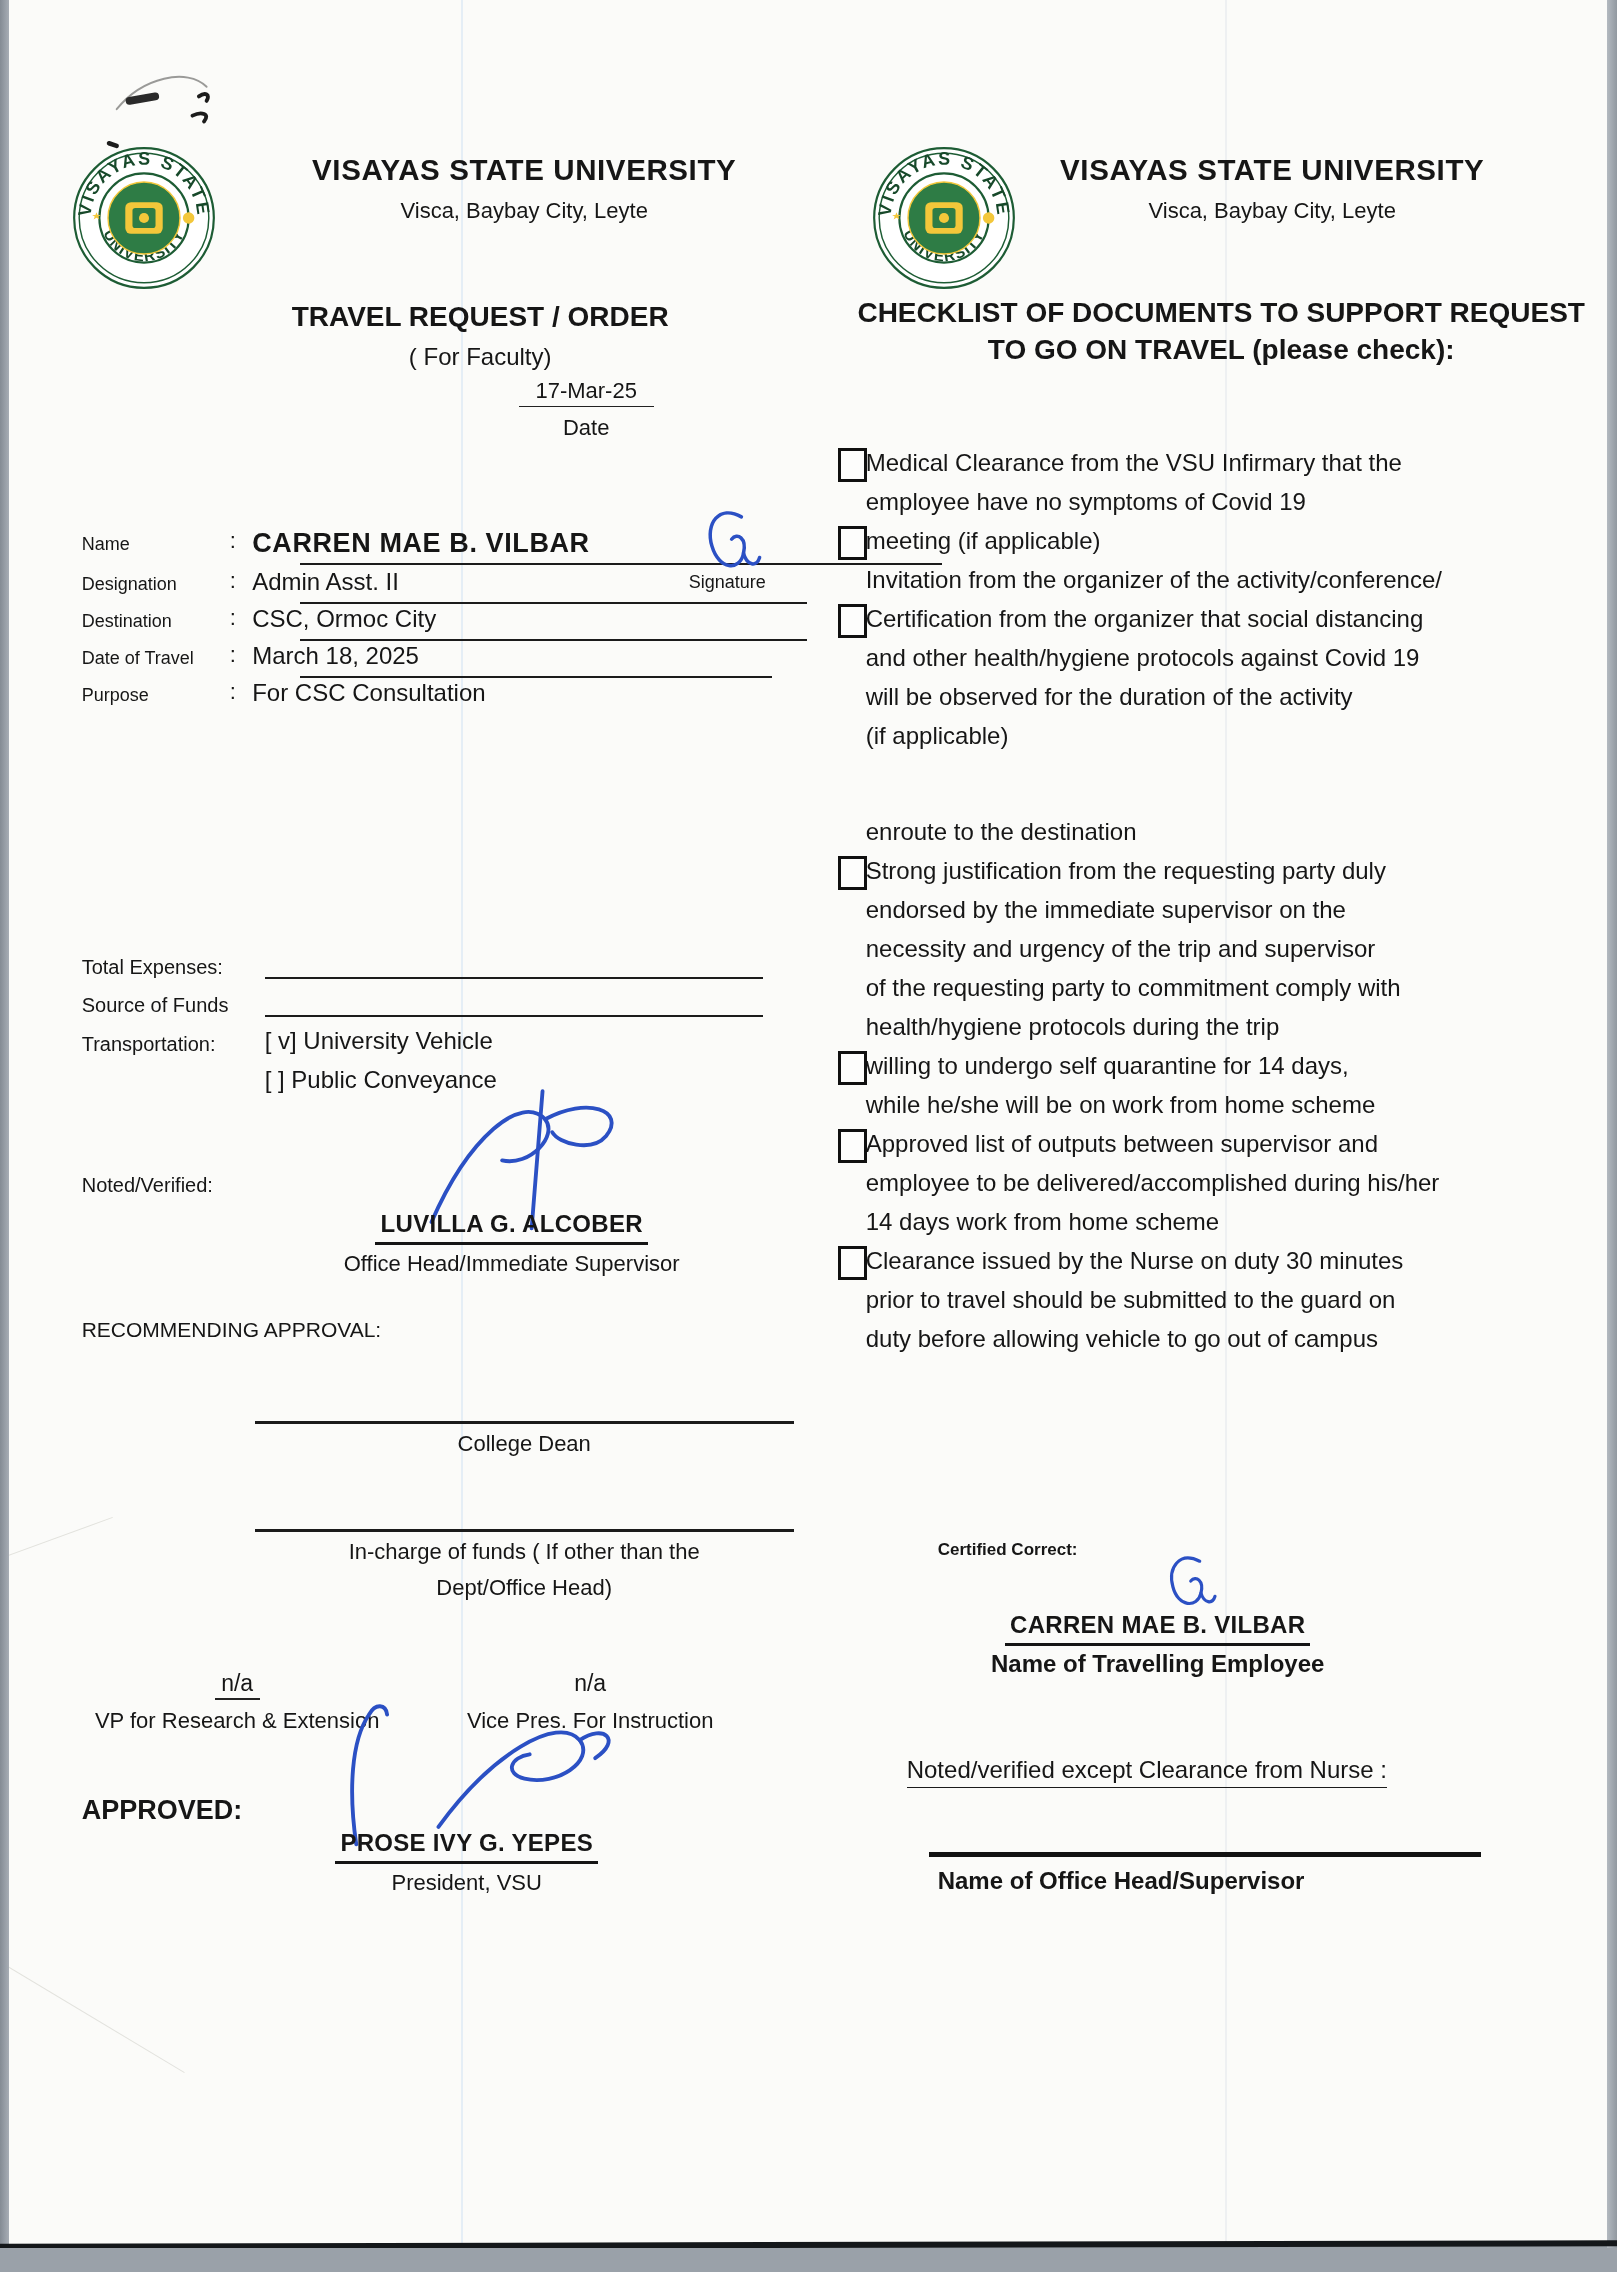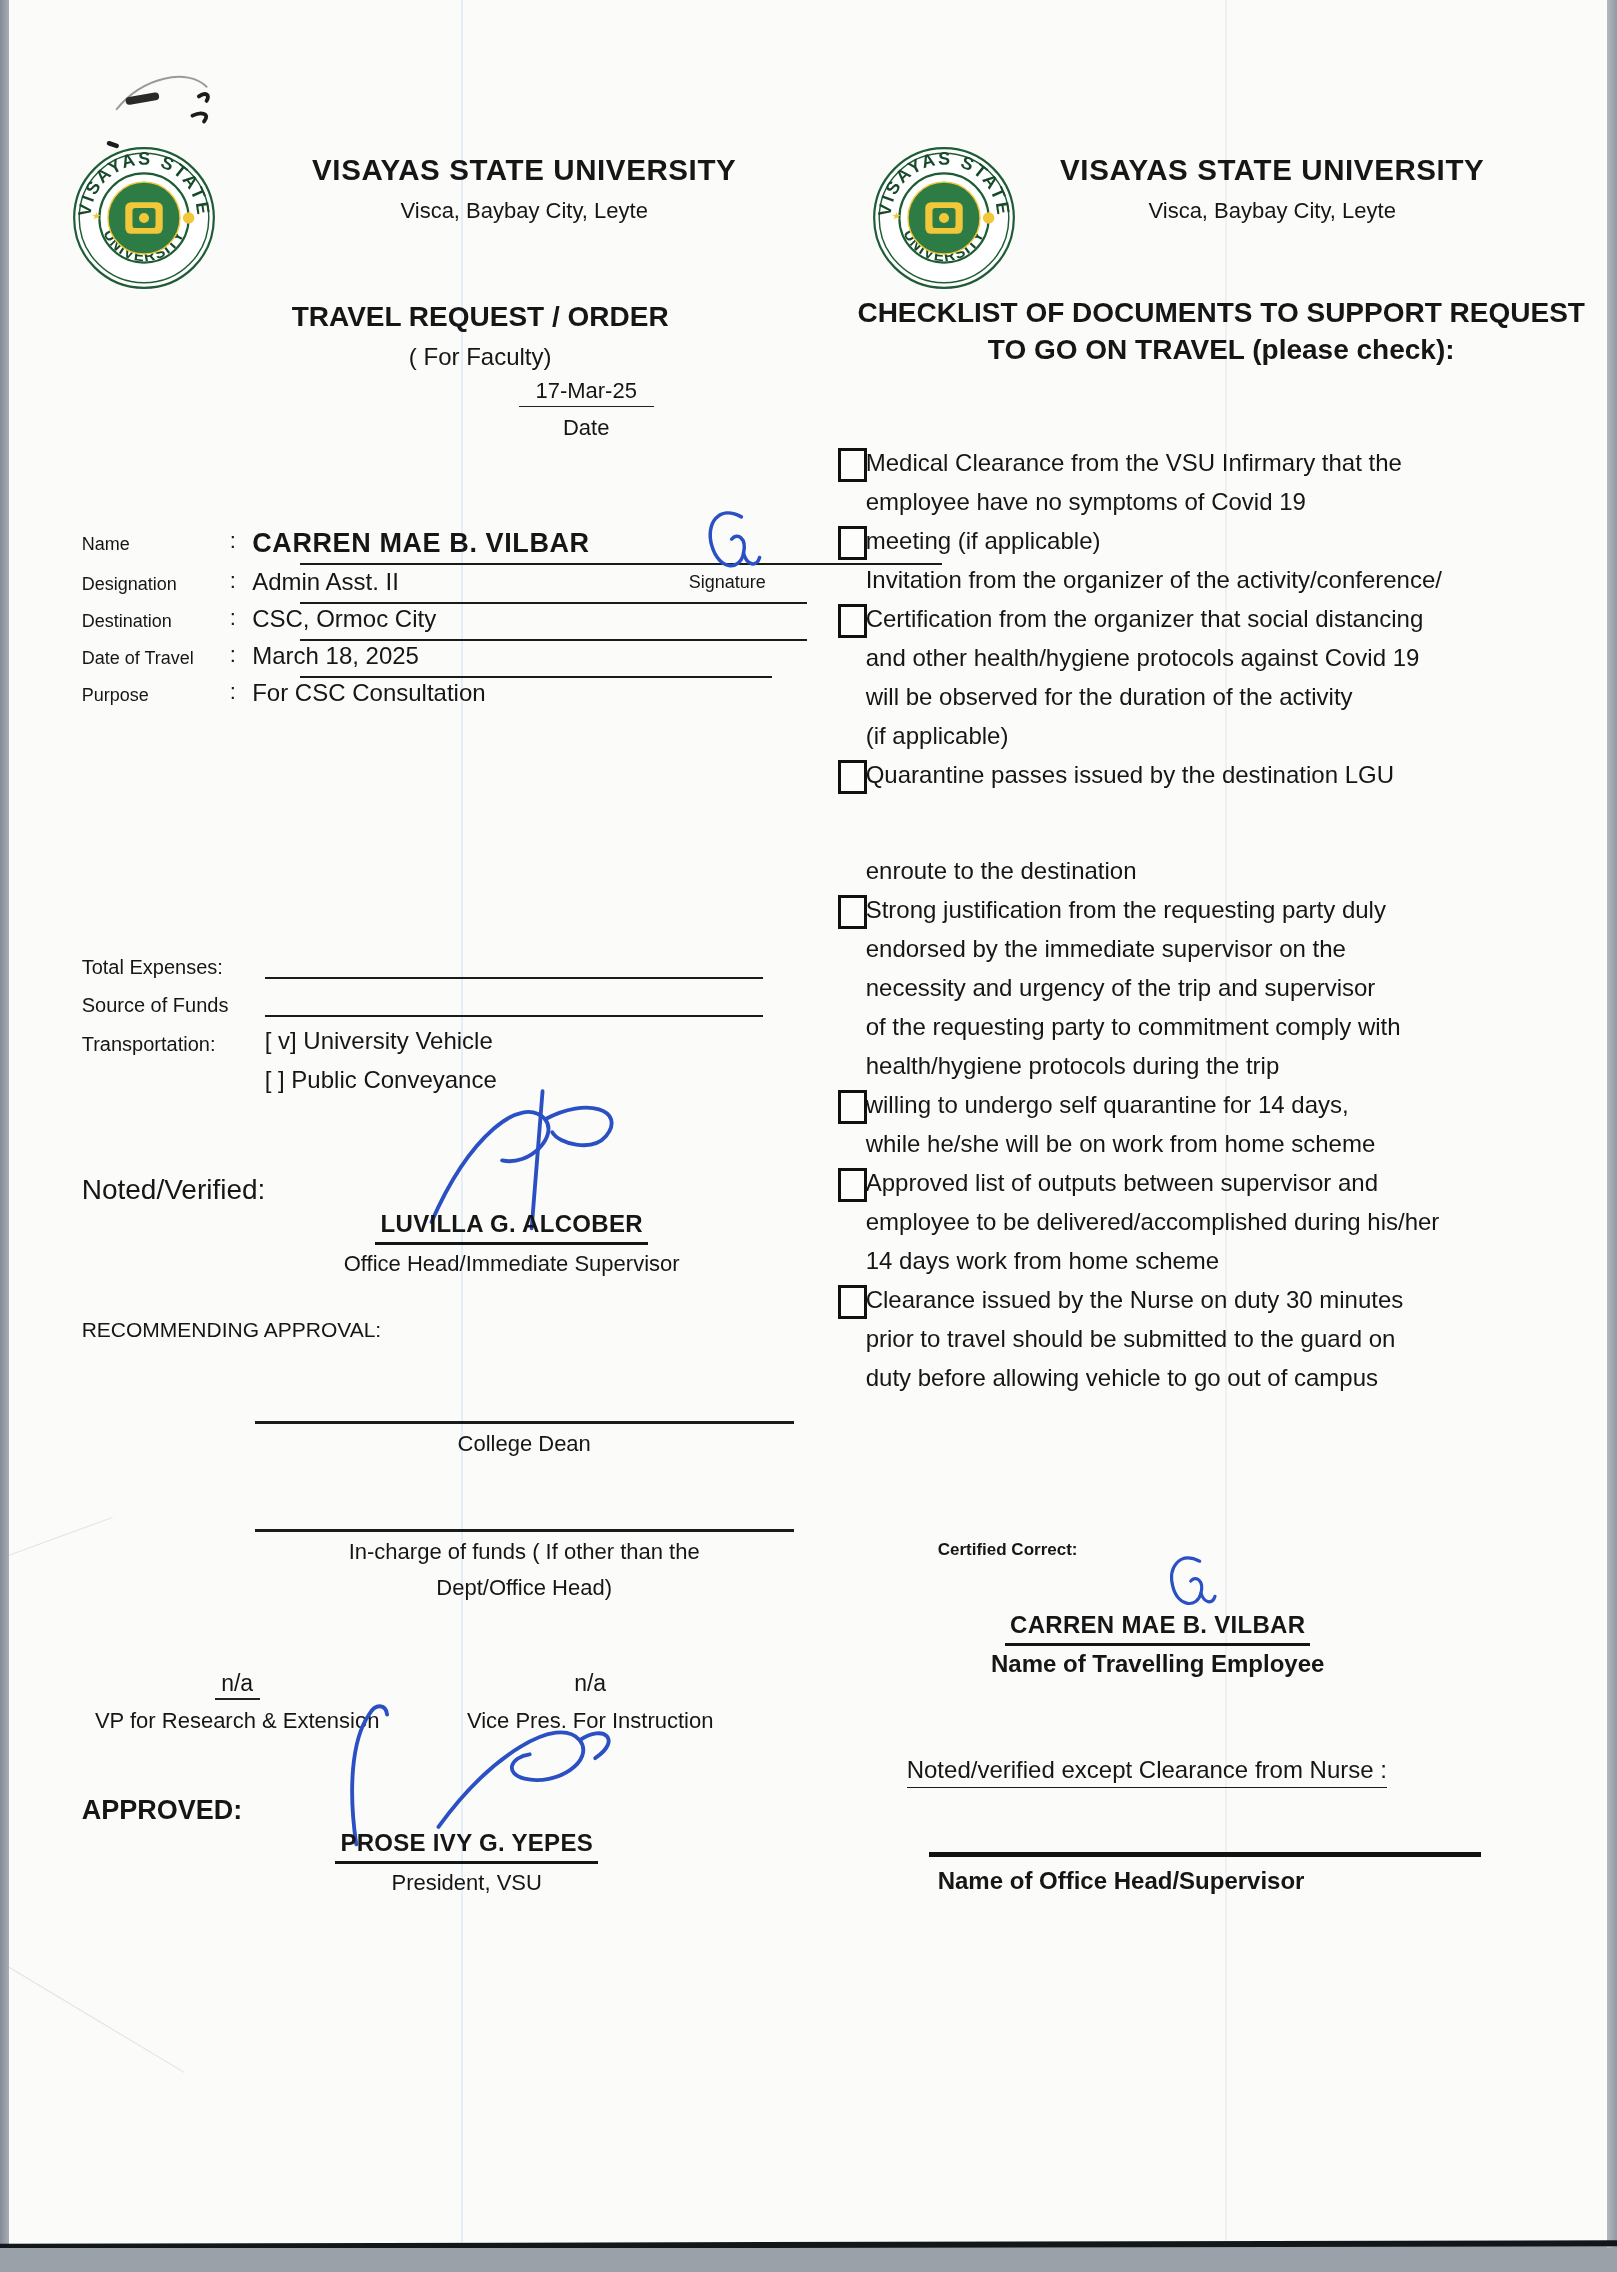--- a/index.html
+++ b/index.html
@@ -15,21 +15,21 @@
   .chk-title{font-size:28px;font-weight:bold;}
   .flabel{display:inline-block;width:148px;font-size:18px;vertical-align:top;padding-top:6.4px;}
   .fcolon{display:inline-block;width:22.5px;font-size:22px;vertical-align:top;}
   .fvalue{display:inline-block;font-size:24px;vertical-align:top;}
   .fvalue.name{font-size:27px;font-weight:bold;letter-spacing:0.6px;}
   .uline{position:absolute;height:0;border-top:2.6px solid #1b1b1b;}
   .uline.thick{border-top-width:3.9px;}
   .slabel{font-size:18px;}
   .mlabel{font-size:20px;}
   .opt{font-size:24px;}
-  .sec{font-size:28px;}
+  .sec{font-size:20px;}
   .sec-caps{font-size:21px;}
   .sig-name{font-size:24px;font-weight:bold;letter-spacing:0.3px;border-bottom:3.2px solid #151515;
             display:inline-block;padding:0 5.1px 3.9px 5.1px;}
   .sig-title{font-size:22px;}
   .na{font-size:23px;border-bottom:2.6px solid #222;display:inline-block;padding:0 6.4px 1.3px 6.4px;}
   .na.plain{border-bottom:none;}
   .approved{font-size:27px;font-weight:bold;}
   
   #checklist{position:absolute;left:830px;top:443px;width:732px;}
   .chk-item{position:relative;padding-left:28px;font-size:24px;line-height:39px;}
@@ -218,24 +218,20 @@
         <div class="chk-line">meeting (if applicable)</div>
         <div class="chk-line">Invitation from the organizer of the activity/conference/</div>
       </div>
       <div class="chk-item">
         <span class="cbox"></span>
         <div class="chk-line">Certification from the organizer that social distancing</div>
         <div class="chk-line">and other health/hygiene protocols against Covid 19</div>
         <div class="chk-line">will be observed for the duration of the activity</div>
         <div class="chk-line"> (if applicable)</div>
       </div>
-      <div class="chk-item">
-        <span class="cbox"></span>
-        <div class="chk-line">Quarantine passes issued by the destination LGU</div>
-      </div>
       <div class="chk-item gap">
         <div class="chk-line">enroute to the destination</div>
       </div>
       <div class="chk-item">
         <span class="cbox"></span>
         <div class="chk-line">Strong justification from the requesting party duly</div>
         <div class="chk-line">endorsed by the immediate supervisor on the</div>
         <div class="chk-line">necessity and urgency of the trip and supervisor</div>
         <div class="chk-line">of the requesting party to commitment comply with</div>
         <div class="chk-line">health/hygiene protocols during the trip</div>

